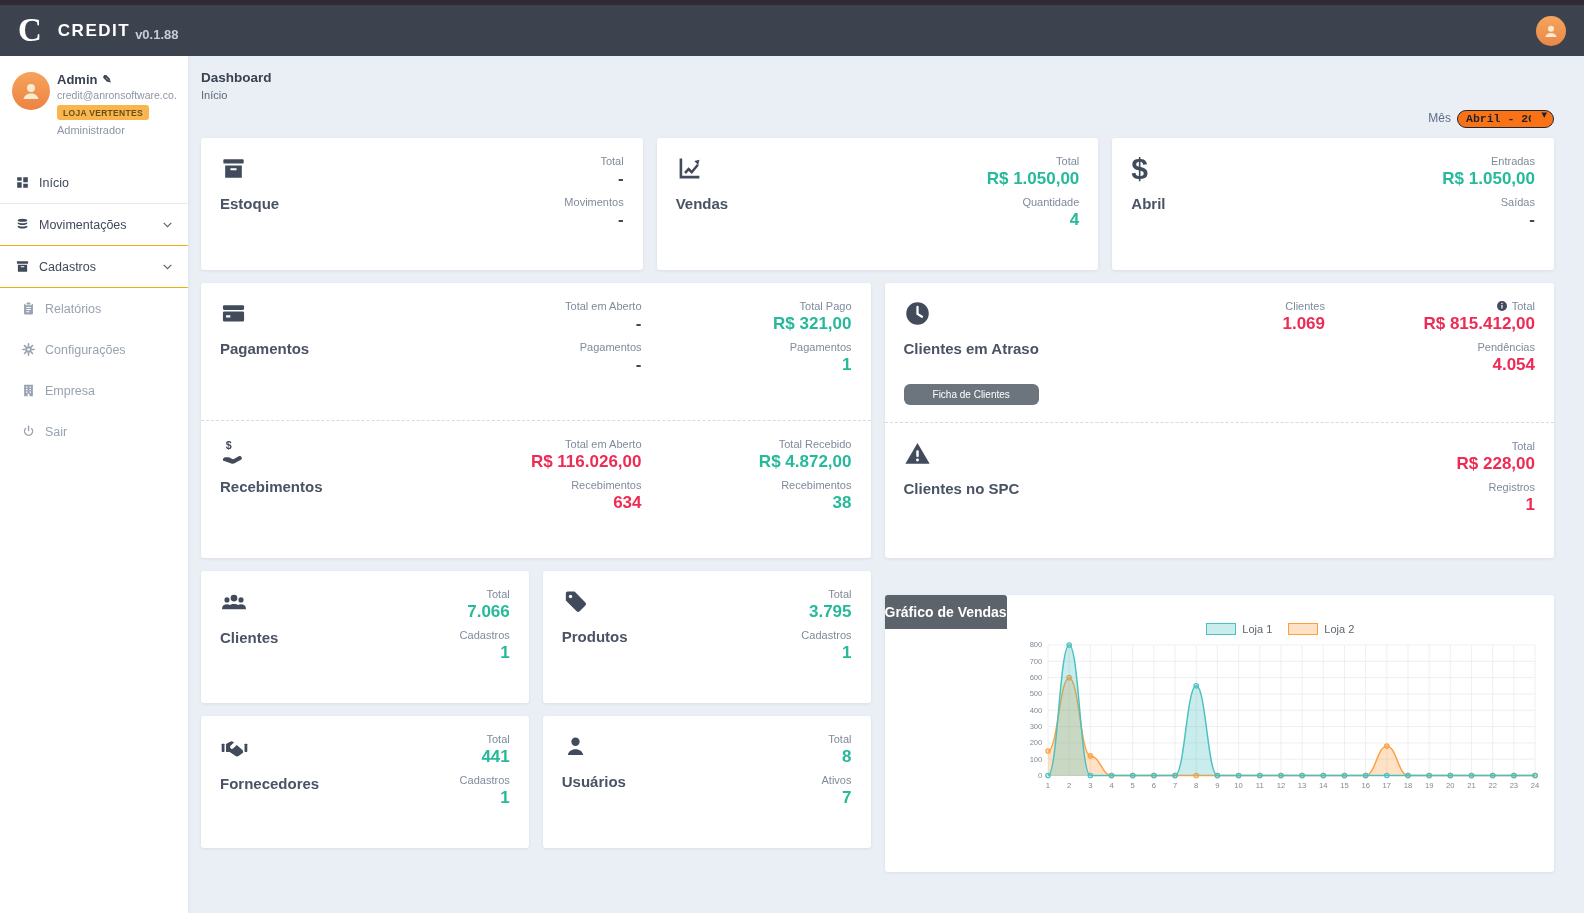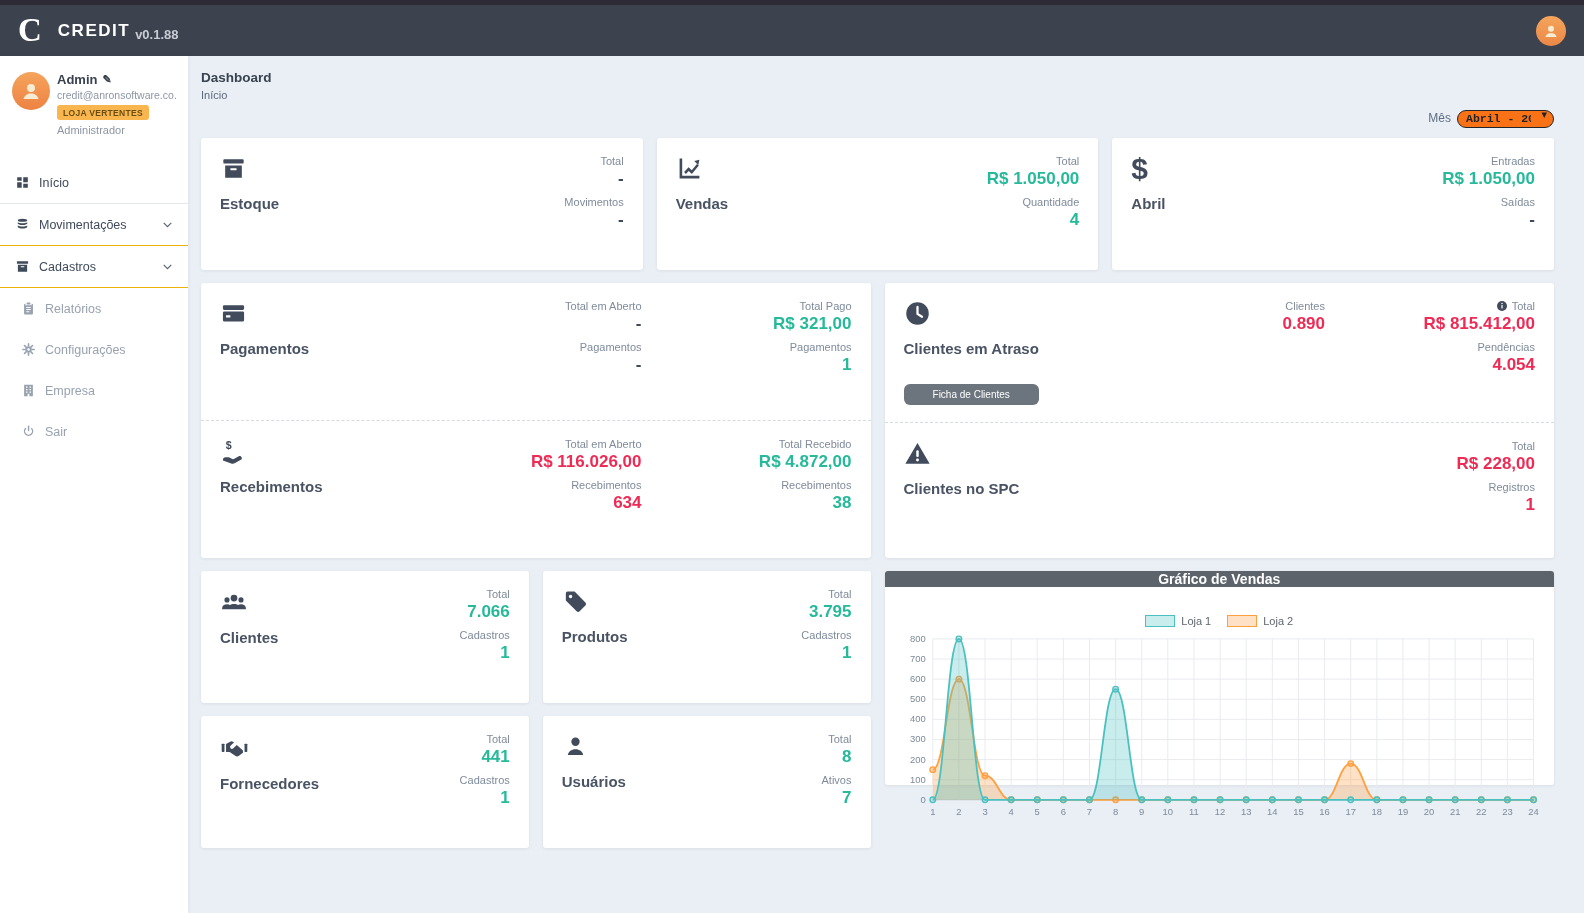--- a/index.html
+++ b/index.html
@@ -74,21 +74,21 @@
 
   .wide-card { display:flex; flex-direction:column; height:275px; }
   .half { flex:1; display:flex; padding:17px 19px; }
   .half.divided { border-bottom:1px dashed #d4dbe3; }
   .stats { display:flex; gap:92px; margin-left:auto; }
   .ghost-btn { background:#6c757d; color:#fff; border:none; font-size:10px; padding:5px 10px;
     border-radius:6px; cursor:pointer; font-family:"Liberation Sans",sans-serif; margin-top:14px; }
   .label-with-icon { display:flex; align-items:center; gap:4px; }
 
   
-  .chart-card { height:214px; display:flex; flex-direction:column; }
+  .chart-card { height:277px; display:flex; flex-direction:row;margin-top:24px; }
   .chart-head { height:34px; background:#5d636b; color:#fff; font-size:14px; font-weight:bold;
     display:flex; align-items:center; justify-content:center; border-radius:3px 3px 0 0; }
   .chart-body { flex:1; padding:24px 12px 4px; }
   .chart-legend { display:flex; justify-content:center; gap:16px; margin:4px 0 2px; }
   .leg-item { display:flex; align-items:center; gap:6px; font-size:11px; color:#5f666e; }
   .leg-box { width:30px; height:12px; border:1.6px solid; display:inline-block; }
   .chart-svg { width:100%; height:auto; display:block; }
 </style>
 </head>
 <body>
@@ -340,21 +340,21 @@
                   <circle cx="12" cy="12" r="10" fill="#414b5c"></circle>
                   <path d="M12 6.2v6.2l4 2.5" fill="none" stroke="#fff" stroke-width="2" stroke-linecap="round"></path>
                 </svg>
             </span>
             <span class="card-title">Clientes em Atraso</span>
             <button class="ghost-btn">Ficha de Clientes</button>
           </div>
           <div class="stats">
             <div class="stat-col">
               <span class="stat-label">Clientes</span>
-              <span class="stat-value v-red">0.890</span>
+              <span class="stat-value v-red">1.069</span>
             </div>
             <div class="stat-col">
               <span class="stat-label label-with-icon">
                 <svg width="12" height="12" viewBox="0 0 24 24">
                     <circle cx="12" cy="12" r="10" fill="#414b5c"></circle>
                     <rect x="10.8" y="10" width="2.4" height="7" rx="1" fill="#fff"></rect>
                     <circle cx="12" cy="7" r="1.5" fill="#fff"></circle>
                   </svg>
                 <span>Total</span>
               </span>

